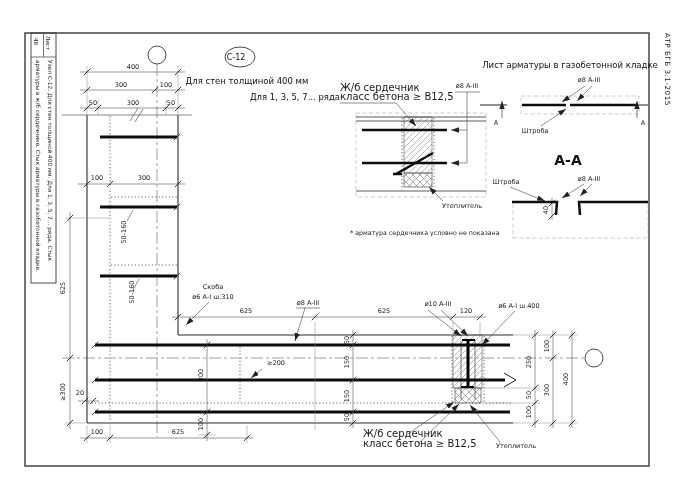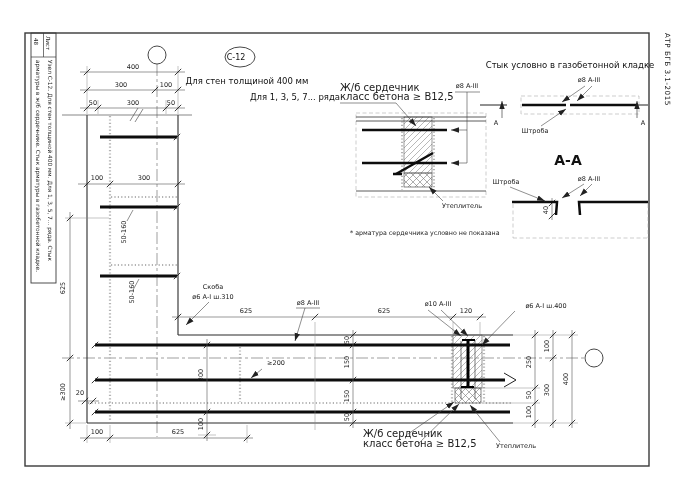--- a/index.html
+++ b/index.html
@@ -283,21 +283,21 @@
 <div class="stamp-cell" style="left:33px;top:38px;">48</div>
 <div class="stamp-desc">
   <div>Узел С-12. Для стен толщиной 400 мм. Для 1, 3, 5, 7... ряда. Стык</div>
   <div>арматуры в ж/б сердечнике. Стык арматуры в газобетонной кладке.</div>
 </div>
 
 <div class="nodeid" style="left:236px;top:57px;">С-12</div>
 <div class="sub" style="left:247px;top:81px;">Для стен толщиной 400 мм</div>
 <div class="sub" style="left:247px;top:97px;margin-left:48px;">Для 1, 3, 5, 7... ряда</div>
 
-<div class="hd" style="left:570px;top:65px;">Стык условно в газобетонной кладке</div>
+<div class="hd" style="left:570px;top:65px;">Лист арматуры в газобетонной кладке</div>
 
 <div class="lb" style="left:133px;top:67px;">400</div>
 <div class="lb" style="left:121px;top:85px;">300</div>
 <div class="lb" style="left:166px;top:85px;">100</div>
 <div class="lb" style="left:93px;top:103px;">50</div>
 <div class="lb" style="left:133px;top:103px;">300</div>
 <div class="lb" style="left:171px;top:103px;">50</div>
 <div class="lb" style="left:97px;top:178px;">100</div>
 <div class="lb" style="left:144px;top:178px;">300</div>
 <div class="lb" style="left:80px;top:393px;">20</div>
@@ -322,21 +322,21 @@
 <div class="lbv" style="left:529px;top:395px;">50</div>
 <div class="lbv" style="left:529px;top:412px;">100</div>
 <div class="lbv" style="left:547px;top:346px;">100</div>
 <div class="lbv" style="left:547px;top:390px;">300</div>
 <div class="lbv" style="left:566px;top:379px;">400</div>
 
 <div class="lb" style="left:213px;top:287px;">Скоба</div>
 <div class="lb" style="left:213px;top:297px;">ø6 А-I ш.310</div>
 <div class="lb" style="left:308px;top:303px;">ø8 A-III</div>
 <div class="lb" style="left:438px;top:304px;">ø10 A-III</div>
-<div class="lb" style="left:546px;top:306px;">ø6 A-I ш.400</div>
+<div class="lb" style="left:519px;top:306px;">ø6 A-I ш.400</div>
 <div class="lbl" style="left:363px;top:434px;">Ж/б сердечник</div>
 <div class="lbl" style="left:363px;top:444px;">класс бетона ≥ В12,5</div>
 <div class="lb" style="left:516px;top:446px;">Утеплитель</div>
 
 <div class="lbl" style="left:340px;top:88px;">Ж/б сердечник</div>
 <div class="lbl" style="left:340px;top:97px;">класс бетона ≥ В12,5</div>
 <div class="lb" style="left:467px;top:86px;">ø8 A-III</div>
 <div class="lb" style="left:462px;top:206px;">Утеплитель</div>
 <div class="note" style="left:350px;top:229px;">* арматура сердечника условно не показана</div>
 

